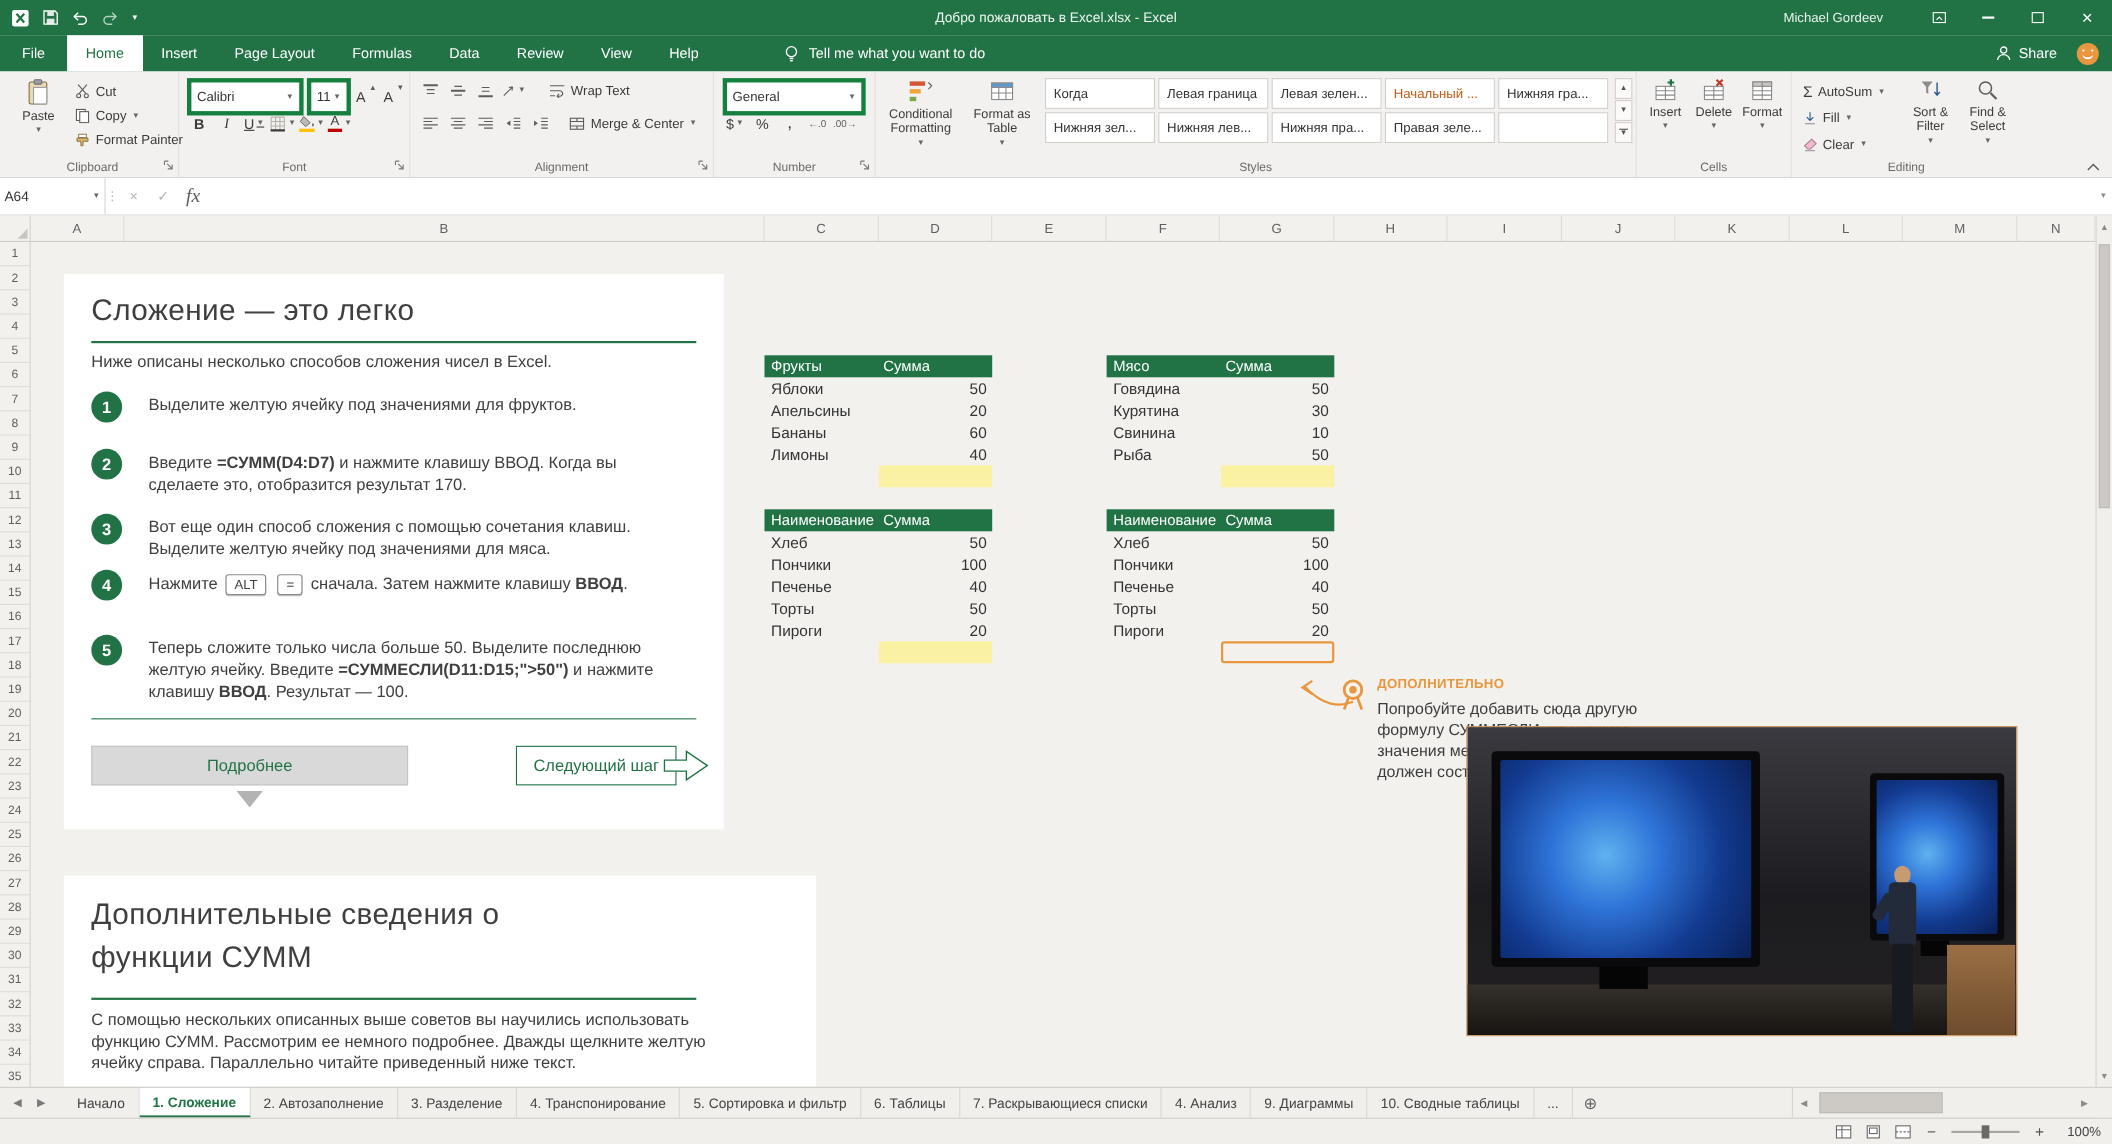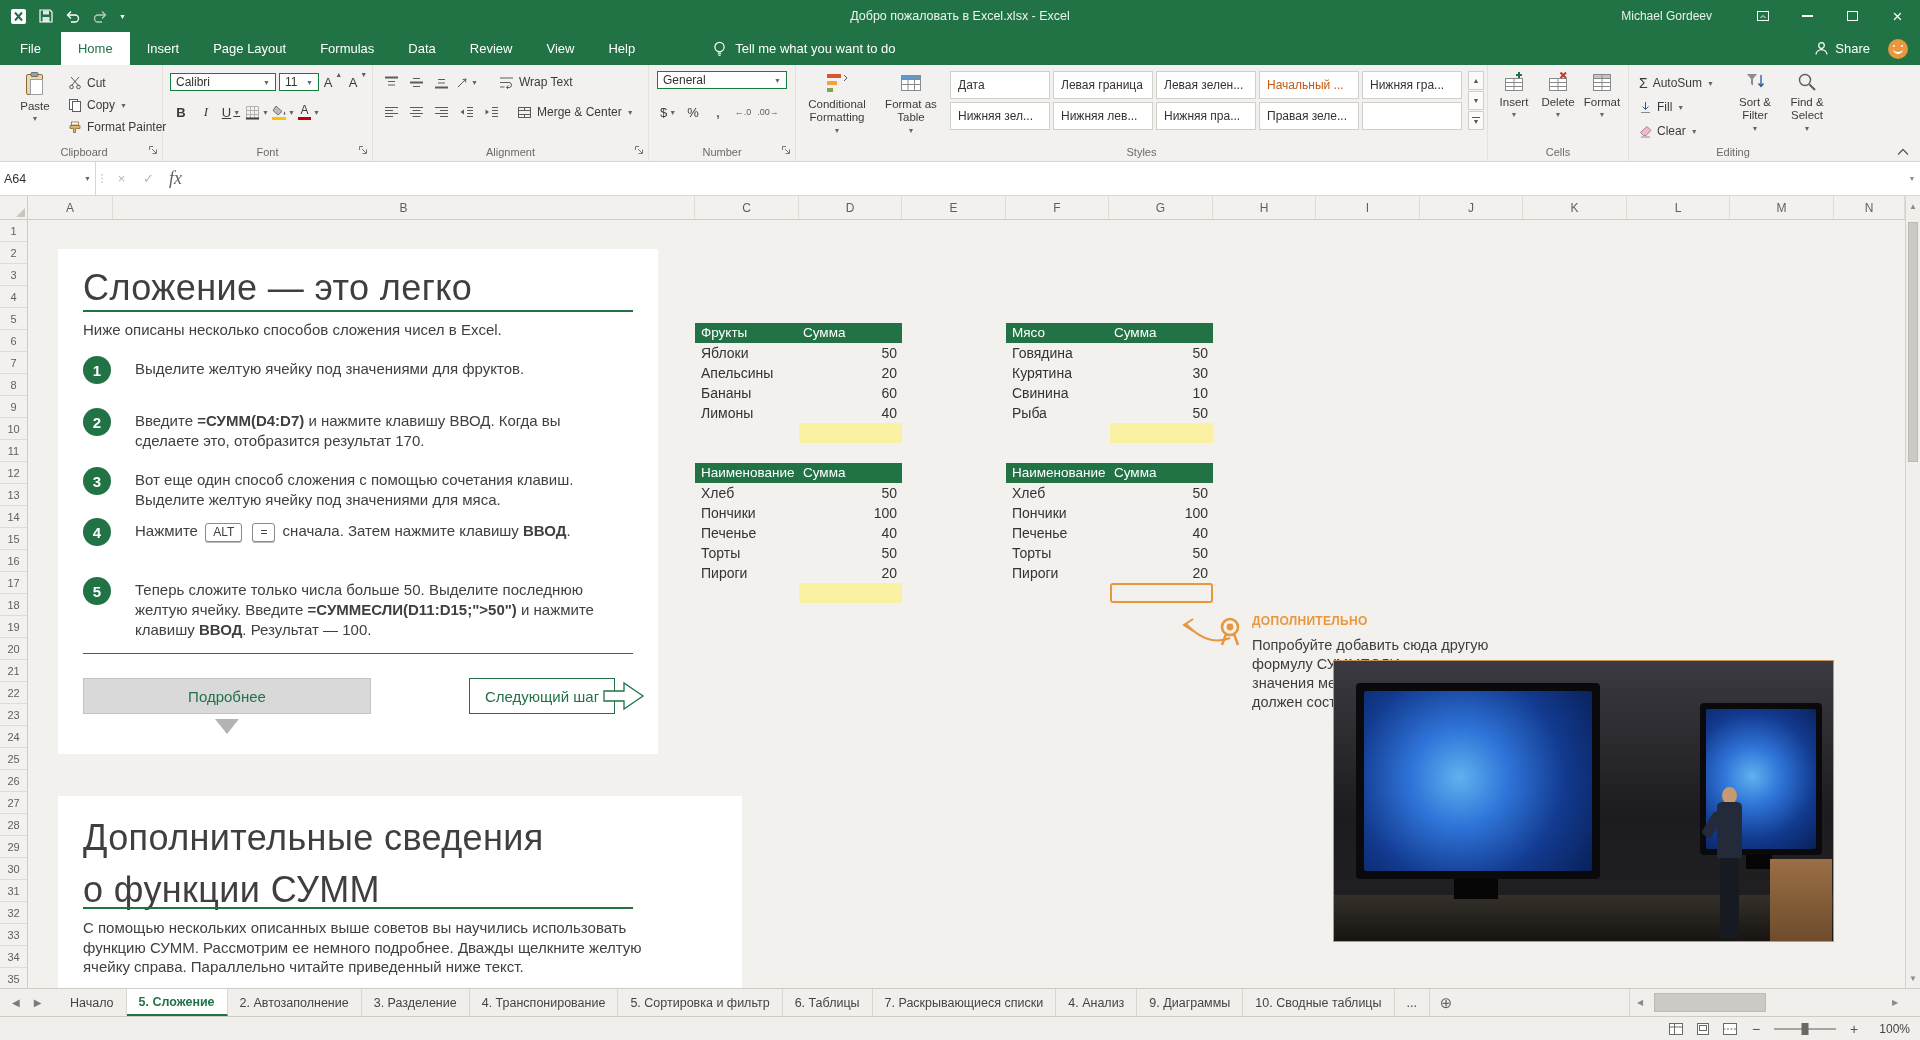--- a/index.html
+++ b/index.html
@@ -32,21 +32,21 @@
 
 .ribbon{position:absolute;left:0;top:65px;width:100%;height:97px;background:#f3f1ef;border-bottom:1px solid #d8d5d2}
 .rgroup{position:absolute;top:0;height:96px;border-right:1px solid #e3e0dd}
 .rlabel{position:absolute;bottom:3px;left:0;width:100%;text-align:center;font-size:11px;color:#6a6a6a;white-space:nowrap}
 .launcher{position:absolute;right:3px;bottom:5px}
 .dd{font-size:7px;color:#666;line-height:1}
 .bigbtn{display:flex;flex-direction:column;align-items:center;gap:3px;font-size:11.5px;color:#3b3b3b;text-align:center}
 .two{font-size:11.5px;line-height:1.15;text-align:center;white-space:normal;width:100%}
 .minibtn{height:22px;display:flex;align-items:center;gap:5px;font-size:12px;color:#3b3b3b;padding:0 4px;white-space:nowrap}
 .frow{position:absolute;left:7px;display:flex;gap:3px;align-items:center}
-.combo{height:18px;background:#fff;border:1px solid #15803d;display:flex;align-items:center;justify-content:space-between;padding:0 5px;font-size:12px;color:#333}
+.combo{height:34px;background:#fff;border:4px solid #15803d;display:flex;align-items:center;justify-content:space-between;padding:0 5px;font-size:12px;color:#333}
 .tbtn{min-width:22px;height:22px;display:flex;align-items:center;justify-content:center;font-size:13px;color:#3b3b3b;gap:2px}
 .txtbtn{height:22px;display:flex;align-items:center;gap:5px;font-size:12px;color:#3b3b3b;padding:0 5px;white-space:nowrap}
 .supc{font-size:7px;color:#5c5c5c;margin-left:1px;align-self:flex-start}
 .decico{font-size:9px;color:#5c5c5c;white-space:nowrap}
 .g-row{display:flex;gap:3px;margin-bottom:3px}
 .g-cell{width:100px;height:28px;background:#fff;border:1px solid #d2cfcb;font-size:12px;color:#333;padding-left:7px;line-height:26px;white-space:nowrap;overflow:hidden}
 .g-cell.accent{color:#C45911}
 .gal-scroll{position:absolute;left:672px;top:6px;width:16px;display:flex;flex-direction:column;gap:1px}
 .gs-btn{height:19px;background:#fbfaf9;border:1px solid #d2cfcb;display:flex;align-items:center;justify-content:center;font-size:7px;color:#555;flex-direction:column}
 .ribbon-collapse{position:absolute;right:10px;bottom:4px}
@@ -63,21 +63,21 @@
 .corner:after{content:"";position:absolute;right:2px;bottom:2px;border-left:9px solid transparent;border-bottom:9px solid #c9c6c2}
 .colh{position:absolute;left:28px;top:196px;width:1877px;height:24px;display:flex;background:#f3f1ee;border-bottom:1px solid #cfccc8;overflow:hidden}
 .col-h{height:100%;border-right:1px solid #dfdcd8;display:flex;align-items:center;justify-content:center;font-size:12px;color:#5f5f5f;flex:0 0 auto}
 .rowh{position:absolute;left:0;top:220px;width:28px;height:768px;background:#f3f1ee;border-right:1px solid #cfccc8;overflow:hidden}
 .row-h{height:22px;border-bottom:1px solid #dfdcd8;font-size:11px;color:#5f5f5f;display:flex;align-items:center;justify-content:center}
 .grid{position:absolute;left:28px;top:220px;width:1877px;height:768px;background:#f2f1ee;overflow:hidden}
 
 .card{position:absolute;background:#fff}
 #card1{left:30px;top:29px;width:600px;height:505px}
 #card2{left:30px;top:576px;width:684px;height:220px}
-.sec-title{font-size:36px;font-weight:400;color:#3f3f3f;letter-spacing:.4px}
+.sec-title{font-size:27px;font-weight:400;color:#3f3f3f;letter-spacing:.4px}
 .rule{position:absolute;left:25px;width:550px;border-top:2px solid #217346}
 .intro{position:absolute;left:25px;top:72px;font-size:15px;color:#404040}
 .step{position:absolute;left:25px;width:530px}
 .snum{position:absolute;left:0;top:-3px;width:28px;height:28px;border-radius:50%;background:#217346;color:#fff;font-size:15px;font-weight:bold;display:flex;align-items:center;justify-content:center}
 .stext{margin-left:52px;width:470px;font-size:15px;line-height:1.34;color:#404040}
 .kbd{display:inline-block;border:1px solid #8a8a8a;border-radius:3px;background:#fff;box-shadow:0 1px 0 #bbb;padding:0 7px;height:19px;line-height:17px;font-size:12px;margin:0 3px;vertical-align:middle}
 .sep2{position:absolute;left:25px;top:404px;width:550px;border-top:1px solid #217346}
 .btn-more{position:absolute;left:25px;top:429px;width:288px;height:36px;background:#d9d9d9;border:1px solid #c3c3c3;color:#217346;font-size:15px;display:flex;align-items:center;justify-content:center}
 .down-tri{position:absolute;left:157px;top:470px;width:0;height:0;border-left:12px solid transparent;border-right:12px solid transparent;border-top:15px solid #b3b3b3}
 .btn-next{position:absolute;left:411px;top:429px;width:146px;height:36px;border:1px solid #217346;color:#217346;background:#fff;font-size:15px;display:flex;align-items:center;justify-content:center}
@@ -436,21 +436,21 @@
         <svg width="24" height="24" viewBox="0 0 24 24">
             <rect x="2.5" y="4.5" width="19" height="15" fill="#fff" stroke="#8a8a8a"></rect>
             <rect x="2.5" y="4.5" width="19" height="4" fill="#5B9BD5" stroke="#8a8a8a"></rect>
             <path d="M2.5 13.5h19M9 4.5v15M15.5 4.5v15" stroke="#8a8a8a"></path>
           </svg>
         <span class="two">Format as Table</span>
           <span class="dd">▼</span>
       </div>
       <div id="style-gallery" style="position:absolute;left:154px;top:6px">
           <div class="g-row">
-            <div class="g-cell">Дата</div>
+            <div class="g-cell">Когда</div>
             <div class="g-cell">Левая граница</div>
             <div class="g-cell">Левая зелен...</div>
             <div class="g-cell accent">Начальный ...</div>
             <div class="g-cell">Нижняя гра...</div>
           </div>
           <div class="g-row">
             <div class="g-cell">Нижняя зел...</div>
             <div class="g-cell">Нижняя лев...</div>
             <div class="g-cell">Нижняя пра...</div>
             <div class="g-cell">Правая зеле...</div>
@@ -801,21 +801,21 @@
     <div class="vs-btn vs-bottom">▼</div>
   </div>
 
   <div class="stabs">
     <div class="snav">
       <span>◀</span>
       <span>▶</span>
     </div>
     <div id="sheet-tab-strip" style="display:flex">
         <div class="stab">Начало</div>
-        <div class="stab active">5. Сложение</div>
+        <div class="stab active">1. Сложение</div>
         <div class="stab">2. Автозаполнение</div>
         <div class="stab">3. Разделение</div>
         <div class="stab">4. Транспонирование</div>
         <div class="stab">5. Сортировка и фильтр</div>
         <div class="stab">6. Таблицы</div>
         <div class="stab">7. Раскрывающиеся списки</div>
         <div class="stab">4. Анализ</div>
         <div class="stab">9. Диаграммы</div>
         <div class="stab">10. Сводные таблицы</div>
         <div class="stab">...</div>

